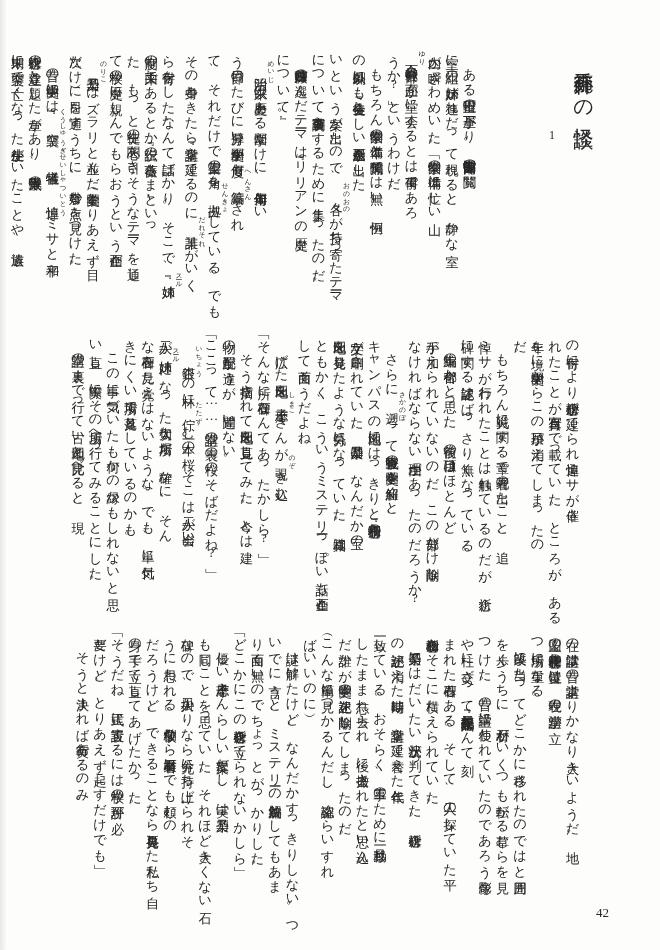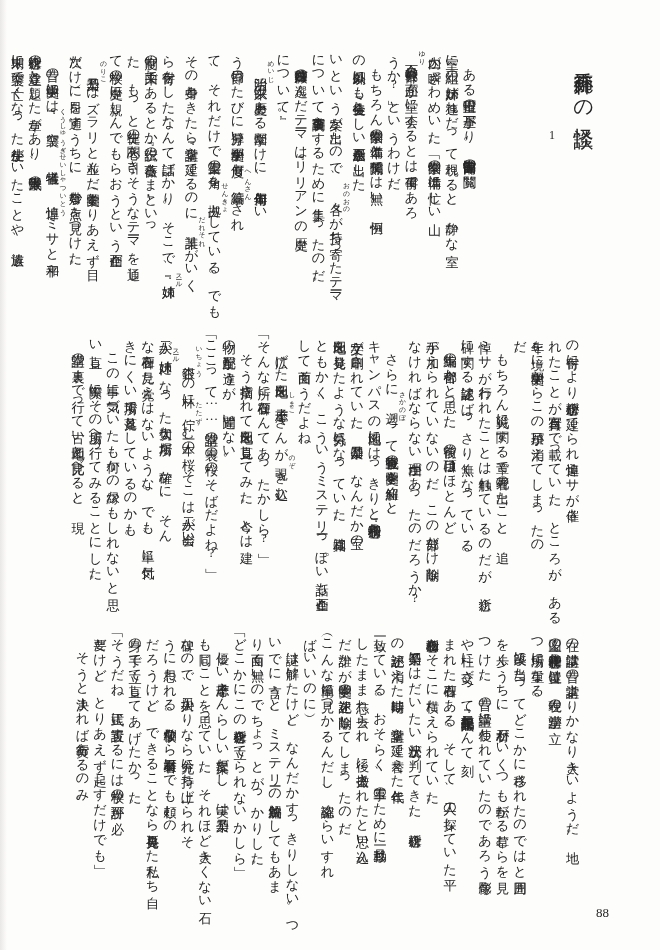--- a/index.html
+++ b/index.html
@@ -131,14 +131,14 @@
       <div class="line">　優しい志摩子さんらしい提案だし、実は乃梨子</div>
       <div class="line">も同じことを思っていた。それほど大きくない石</div>
       <div class="line">碑なので、二人掛かりなら充分に持ち上げられそ</div>
       <div class="line">うに思われる。学校側なら石材業者にでも頼むの</div>
       <div class="line">だろうけど、できることなら再発見した私たち自</div>
       <div class="line">身の手で立て直してあげたかった。</div>
       <div class="line">「そうだね。正式に設置するには学校の許可が必</div>
       <div class="line">要だけど、とりあえず起こすだけでも」</div>
       <div class="line">　そうと決まれば実行あるのみ。</div>
     </div>
-  <div class="page-num">88</div>
+  <div class="page-num">42</div>
 </div>
 
 </body></html>

